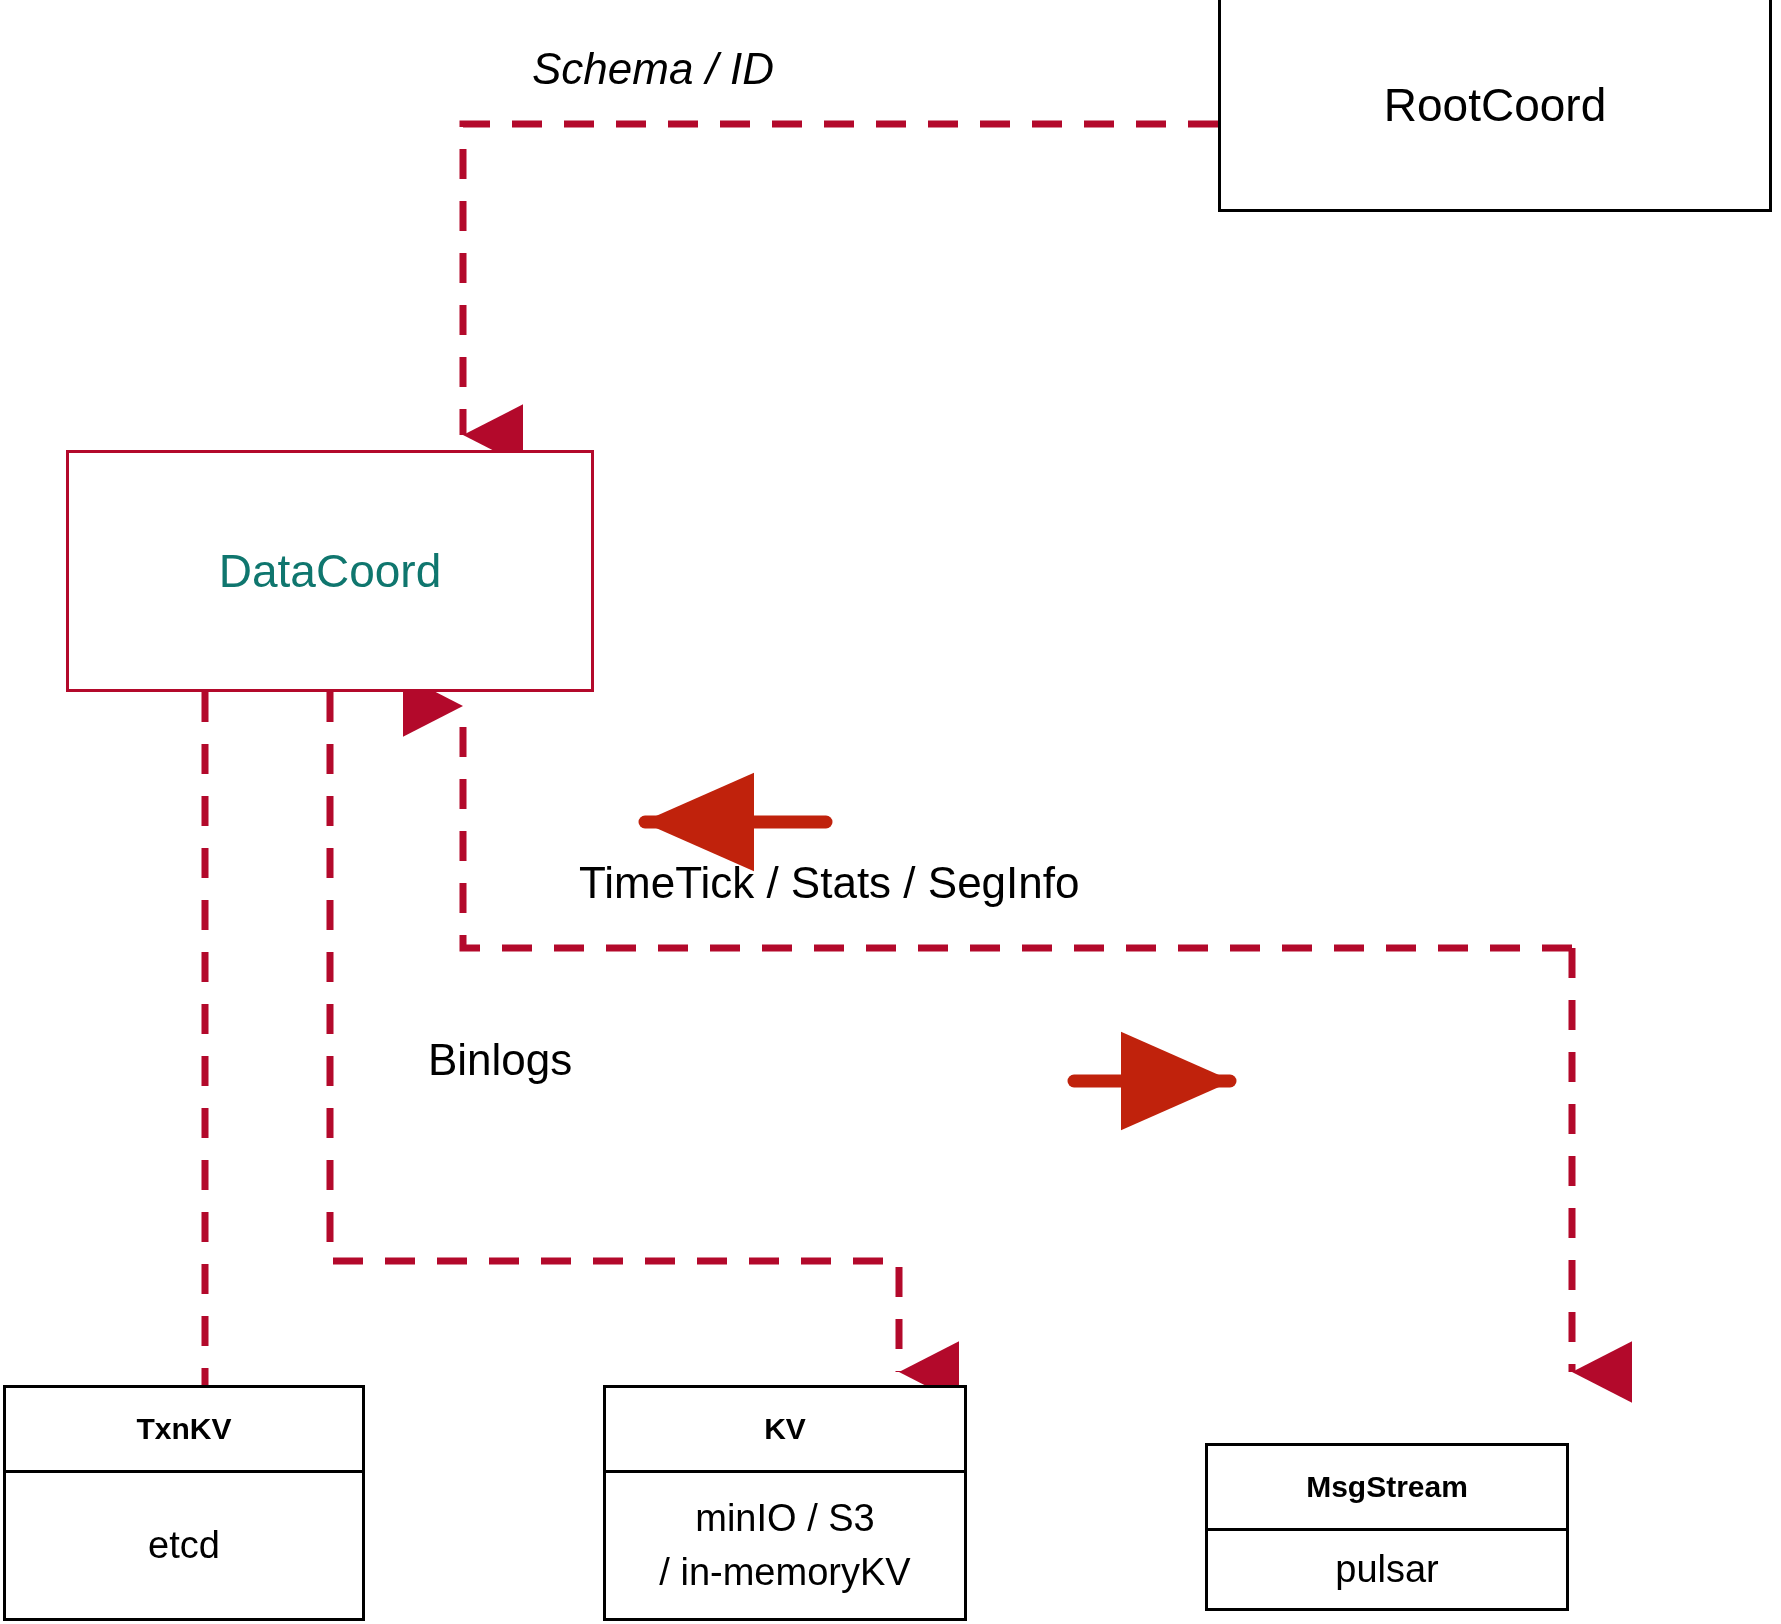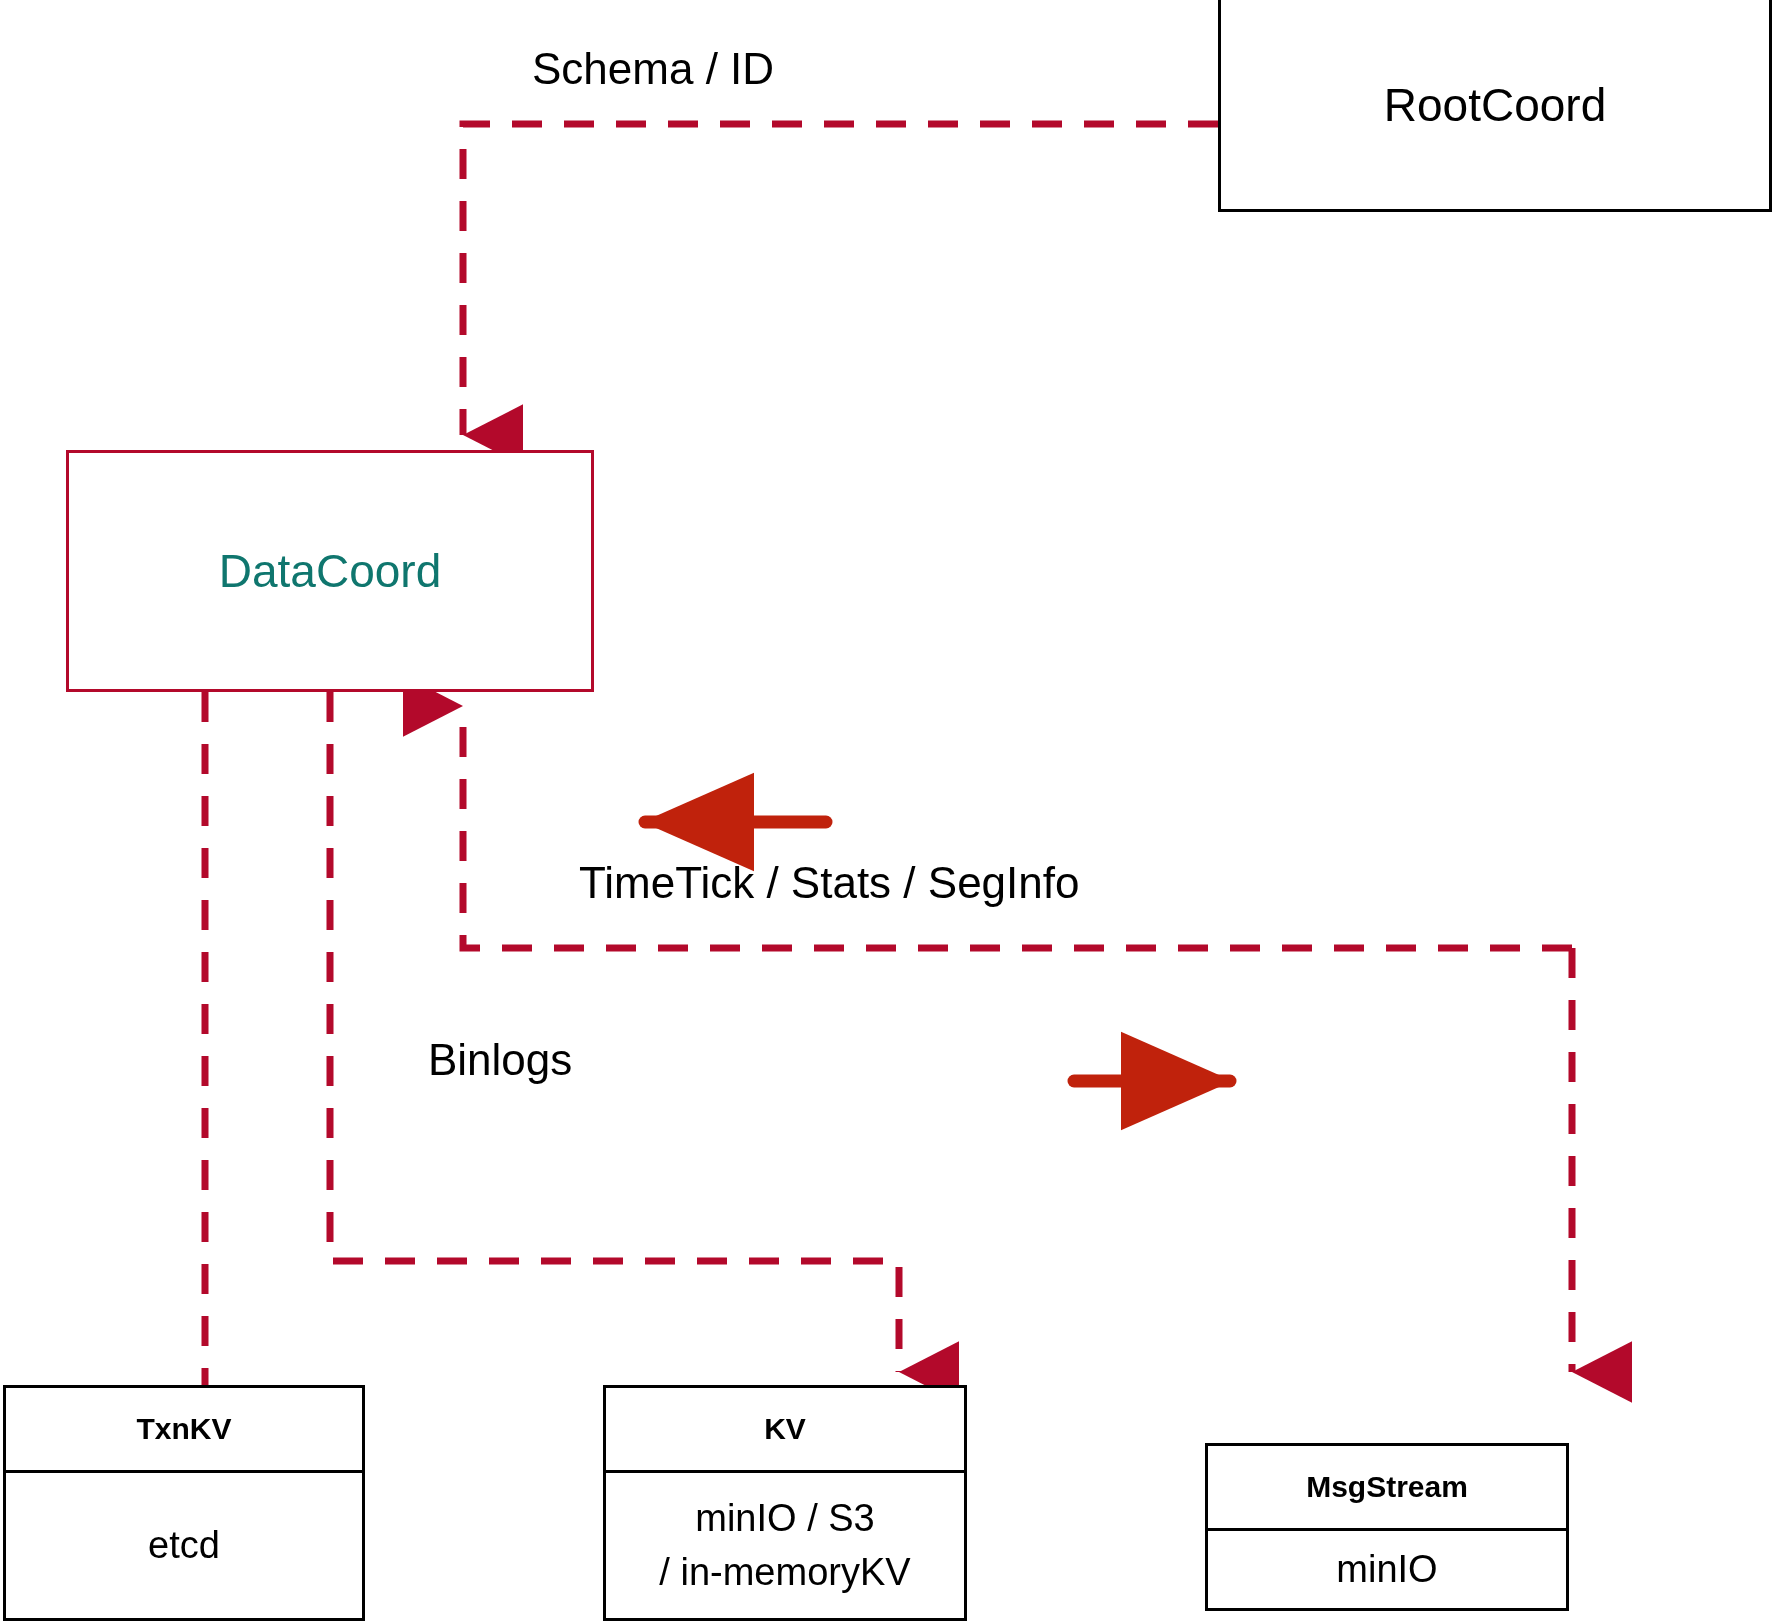--- a/index.html
+++ b/index.html
@@ -82,21 +82,21 @@
 
     <g>
       <line x1="826" y1="822" x2="645" y2="822" stroke="#C0220C" stroke-width="13" stroke-linecap="round" marker-end="url(#arrowSolid)"></line>
     </g>
 
     <g>
       <line x1="1074" y1="1081" x2="1230" y2="1081" stroke="#C0220C" stroke-width="13" stroke-linecap="round" marker-end="url(#arrowSolid)"></line>
     </g>
   </svg>
 
-  <div class="edge-label" style="left:532px;top:44px;">Schema / ID</div>
+  <div class="edge-label" style="left:532px;top:44px;font-style:italic;">Schema / ID</div>
 
 
   <div class="edge-label" style="left:579px;top:858px;">TimeTick / Stats / SegInfo</div>
 
   <div class="edge-label" style="left:428px;top:1035px;">Binlogs</div>
 
   <div class="node node-plain" style="left:1218px;top:-3px;width:554px;height:215px;">
     <div class="node-title">RootCoord</div>
   </div>
 
@@ -115,17 +115,17 @@
     <div class="hdr">KV</div>
     <div class="body">
       <div>minIO / S3</div>
       <div>/ in-memoryKV</div>
     </div>
   </div>
 
   <div class="kvbox" style="left:1205px;top:1417px;width:364px;height:168px;margin-top:26px;">
     <div class="hdr">MsgStream</div>
     <div class="body">
-      <div>minIO</div>
+      <div>pulsar</div>
     </div>
   </div>
 
 </div>
 
 </body></html>

